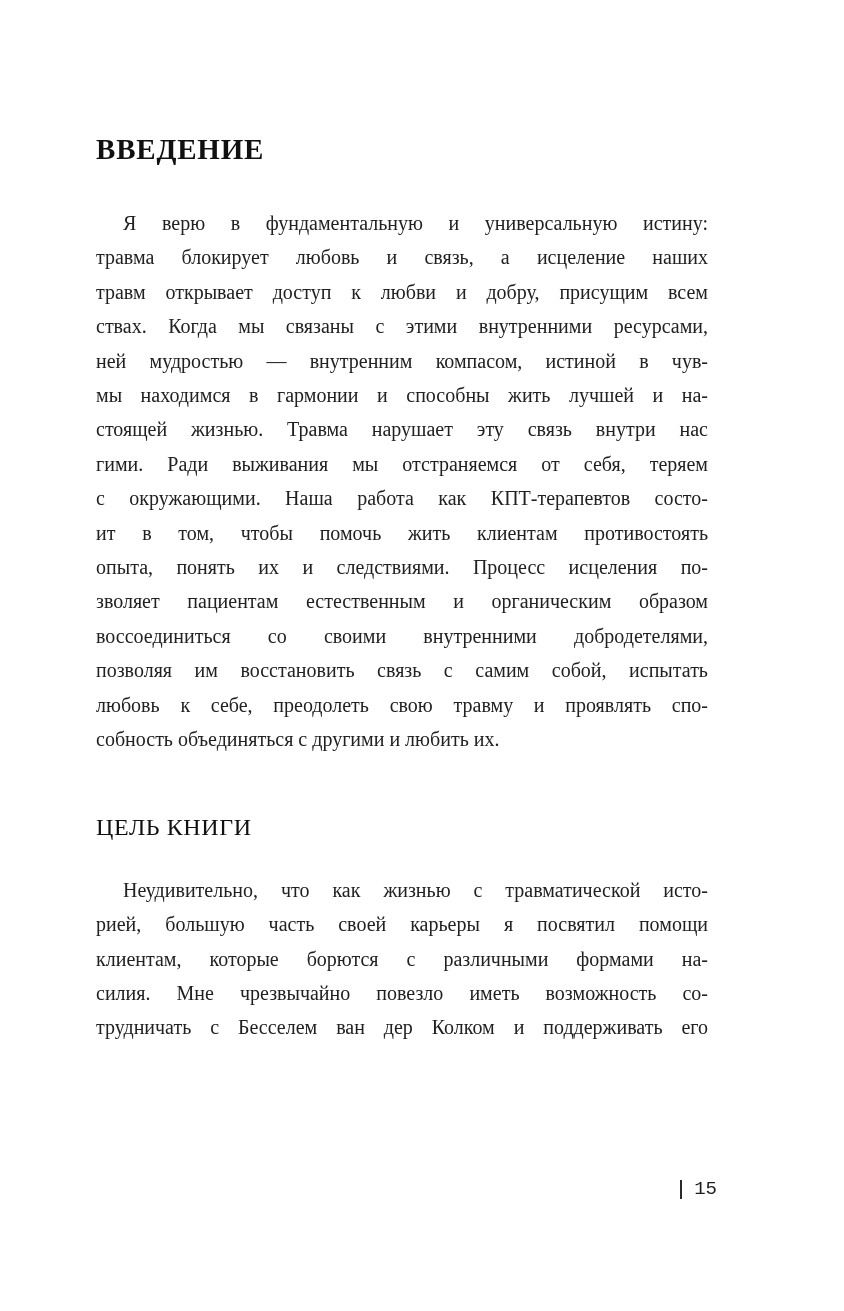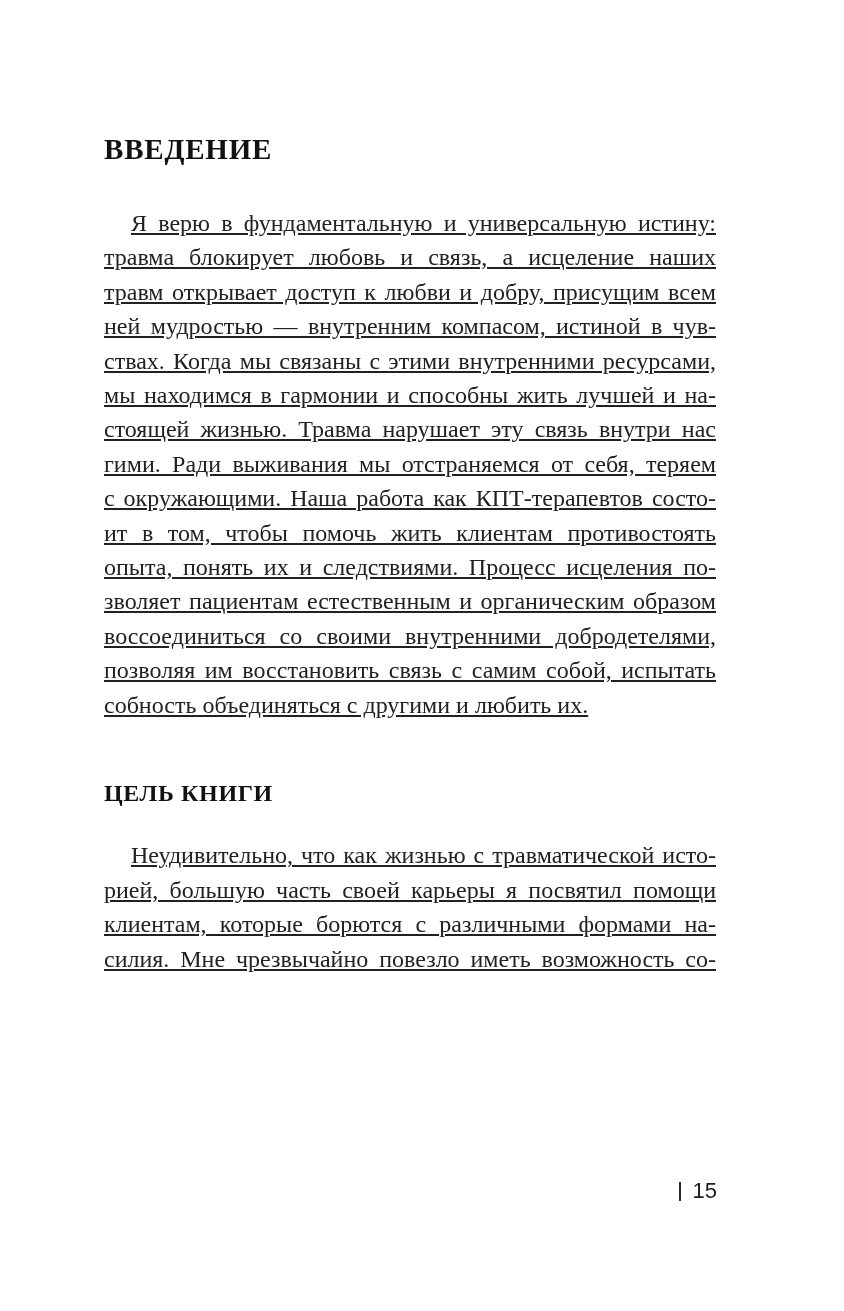--- a/index.html
+++ b/index.html
@@ -12,44 +12,43 @@
     width: 844px;
     height: 1311px;
     background: #ffffff;
     overflow: hidden;
     font-family: "Liberation Serif", "DejaVu Serif", serif;
     color: #212121;
   }
   .content {
     position: absolute;
     top: 134px;
-    left: 104px;
+    left: 96px;
     width: 612px;
   }
   .chapter-title {
     font-size: 29px;
     font-weight: bold;
     letter-spacing: 0.8px;
     color: #111111;
     margin: 0 0 40px 0;
     line-height: 1.1;
   }
   .section-title {
     font-size: 24px;
-    font-weight: bold;
+    font-weight: normal;
     letter-spacing: 0.6px;
     color: #111111;
     margin: 58px 0 32px 0;
     line-height: 1.1;
   }
   .paragraph {
-    font-size: 24px;
+    font-size: 20px;
     line-height: 34.4px;
     color: #212121;
-    text-decoration: underline;
   }
   .paragraph .line {
     text-align: justify;
     text-align-last: justify;
     white-space: nowrap;
   }
   .paragraph .line.first {
     text-indent: 27px;
   }
   .paragraph .line.last {
@@ -68,58 +67,60 @@
     align-items: center;
     gap: 12px;
   }
   .footer-rule {
     display: inline-block;
     width: 2px;
     height: 19px;
     background: #2a2a2a;
   }
   .page-number {
-    font-size: 22px;
+    font-size: 19px;
     color: #1c1c1c;
-    font-family: Liberation Sans, sans-serif;
+    font-family: Liberation Mono, monospace;
   }
 </style>
 </head>
 <body>
 
 <div class="book-page">
   <div class="content">
 
     <h1 class="chapter-title">ВВЕДЕНИЕ</h1>
 
     <div class="paragraph">
         <div class="line first">Я верю в фундаментальную и универсальную истину:</div>
         <div class="line">травма блокирует любовь и связь, а исцеление наших</div>
         <div class="line">травм открывает доступ к любви и добру, присущим всем</div>
+        <div class="line">ствах. Когда мы связаны с этими внутренними ресурсами,</div>
         <div class="line">ней мудростью — внутренним компасом, истиной в чув-</div>
-        <div class="line">ствах. Когда мы связаны с этими внутренними ресурсами,</div>
         <div class="line">мы находимся в гармонии и способны жить лучшей и на-</div>
         <div class="line">стоящей жизнью. Травма нарушает эту связь внутри нас</div>
         <div class="line">гими. Ради выживания мы отстраняемся от себя, теряем</div>
         <div class="line">с окружающими. Наша работа как КПТ-терапевтов состо-</div>
         <div class="line">ит в том, чтобы помочь жить клиентам противостоять</div>
         <div class="line">опыта, понять их и следствиями. Процесс исцеления по-</div>
         <div class="line">зволяет пациентам естественным и органическим образом</div>
         <div class="line">воссоединиться со своими внутренними добродетелями,</div>
         <div class="line">позволяя им восстановить связь с самим собой, испытать</div>
+        <div class="line">любовь к себе, преодолеть свою травму и проявлять спо-</div>
         <div class="line last">собность объединяться с другими и любить их.</div>
       </div>
 
     <h2 class="section-title">ЦЕЛЬ КНИГИ</h2>
 
     <div class="paragraph justify-last">
         <div class="line first">Неудивительно, что как жизнью с травматической исто-</div>
         <div class="line">рией, большую часть своей карьеры я посвятил помощи</div>
         <div class="line">клиентам, которые борются с различными формами на-</div>
         <div class="line">силия. Мне чрезвычайно повезло иметь возможность со-</div>
+        <div class="line last">трудничать с Бесселем ван дер Колком и поддерживать его</div>
       </div>
 
   </div>
 
   <div class="page-footer">
     <span class="footer-rule"></span>
     <span class="page-number">15</span>
   </div>
 </div>
 

